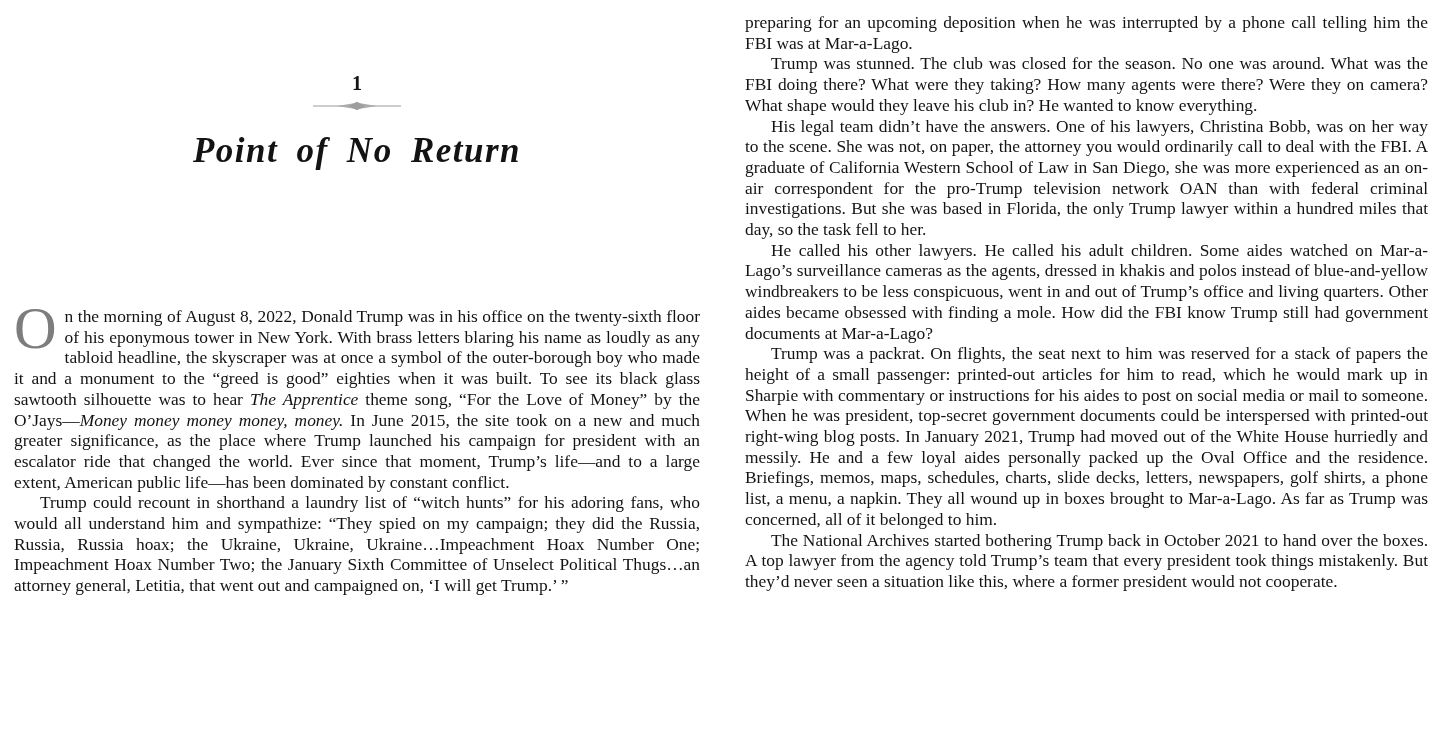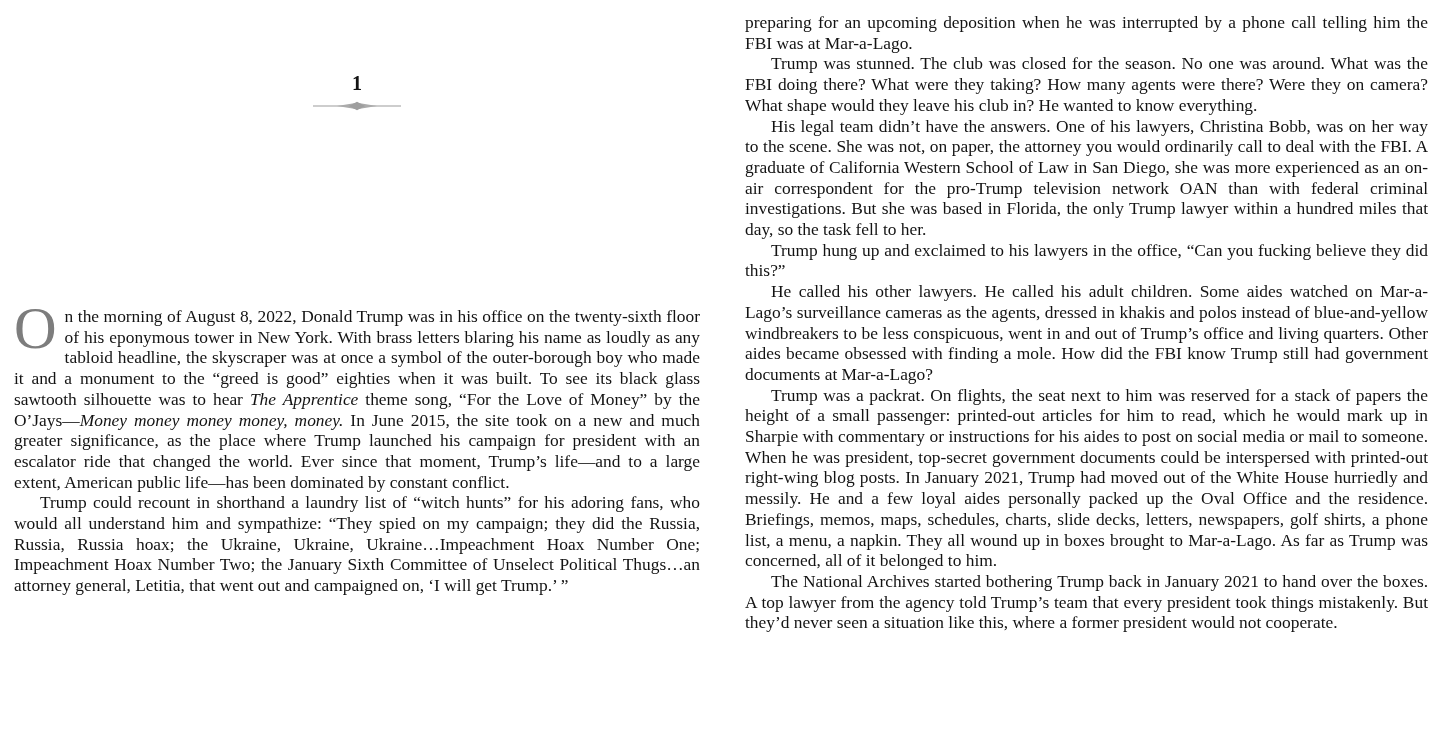--- a/index.html
+++ b/index.html
@@ -73,32 +73,32 @@
   <div class="page page-left">
     <div class="chapter-head">
       <div class="chapter-number">1</div>
       <div class="ornament-wrap">
         <svg width="88" height="10" viewBox="0 0 88 10" aria-hidden="true">
           <line x1="0" y1="5" x2="88" y2="5" stroke="#bdbdbd" stroke-width="1.6"></line>
           <polygon points="24,5 44,1.8 64,5 44,8.2" fill="#ababab"></polygon>
           <polygon points="36,5 44,0.8 52,5 44,9.2" fill="#9e9e9e"></polygon>
         </svg>
       </div>
+      <div class="chapter-title">Point of No Return</div>
     </div>
     <div class="body-text">
         <p class="para"><span class="dropcap">O</span><span>n the morning of August 8, 2022, Donald Trump was in his office on the twenty-sixth floor of his eponymous tower in New York. With brass letters blaring his name as loudly as any tabloid headline, the skyscraper was at once a symbol of the outer-borough boy who made it and a monument to the “greed is good” eighties when it was built. To see its black glass sawtooth silhouette was to hear </span><span class="ital">The Apprentice</span><span> theme song, “For the Love of Money” by the O’Jays—</span><span class="ital">Money money money money, money.</span><span> In June 2015, the site took on a new and much greater significance, as the place where Trump launched his campaign for president with an escalator ride that changed the world. Ever since that moment, Trump’s life—and to a large extent, American public life—has been dominated by constant conflict.</span></p>
         <p class="para indent"><span>Trump could recount in shorthand a laundry list of “witch hunts” for his adoring fans, who would all understand him and sympathize: “They spied on my campaign; they did the Russia, Russia, Russia hoax; the Ukraine, Ukraine, Ukraine…Impeachment Hoax Number One; Impeachment Hoax Number Two; the January Sixth Committee of Unselect Political Thugs…an attorney general, Letitia, that went out and campaigned on, ‘I will get Trump.’ ”</span></p>
       </div>
   </div>
 
   <div class="page page-right">
     <div class="body-text">
         <p class="para"><span>preparing for an upcoming deposition when he was interrupted by a phone call telling him the FBI was at Mar-a-Lago.</span></p>
         <p class="para indent"><span>Trump was stunned. The club was closed for the season. No one was around. What was the FBI doing there? What were they taking? How many agents were there? Were they on camera? What shape would they leave his club in? He wanted to know everything.</span></p>
         <p class="para indent"><span>His legal team didn’t have the answers. One of his lawyers, Christina Bobb, was on her way to the scene. She was not, on paper, the attorney you would ordinarily call to deal with the FBI. A graduate of California Western School of Law in San Diego, she was more experienced as an on-air correspondent for the pro-Trump television network OAN than with federal criminal investigations. But she was based in Florida, the only Trump lawyer within a hundred miles that day, so the task fell to her.</span></p>
-        <p class="para indent"><span>Trump hung up and exclaimed to his lawyers in the office, “Can you fucking believe they did this?”</span></p>
         <p class="para indent"><span>He called his other lawyers. He called his adult children. Some aides watched on Mar-a-Lago’s surveillance cameras as the agents, dressed in khakis and polos instead of blue-and-yellow windbreakers to be less conspicuous, went in and out of Trump’s office and living quarters. Other aides became obsessed with finding a mole. How did the FBI know Trump still had government documents at Mar-a-Lago?</span></p>
         <p class="para indent"><span>Trump was a packrat. On flights, the seat next to him was reserved for a stack of papers the height of a small passenger: printed-out articles for him to read, which he would mark up in Sharpie with commentary or instructions for his aides to post on social media or mail to someone. When he was president, top-secret government documents could be interspersed with printed-out right-wing blog posts. In January 2021, Trump had moved out of the White House hurriedly and messily. He and a few loyal aides personally packed up the Oval Office and the residence. Briefings, memos, maps, schedules, charts, slide decks, letters, newspapers, golf shirts, a phone list, a menu, a napkin. They all wound up in boxes brought to Mar-a-Lago. As far as Trump was concerned, all of it belonged to him.</span></p>
-        <p class="para indent"><span>The National Archives started bothering Trump back in January 2021 to hand over the boxes. A top lawyer from the agency told Trump’s team that every president took things mistakenly. But they’d never seen a situation like this, where a former president would not cooperate.</span></p>
+        <p class="para indent"><span>The National Archives started bothering Trump back in October 2021 to hand over the boxes. A top lawyer from the agency told Trump’s team that every president took things mistakenly. But they’d never seen a situation like this, where a former president would not cooperate.</span></p>
       </div>
   </div>
 
 </div>
 
 </body></html>

